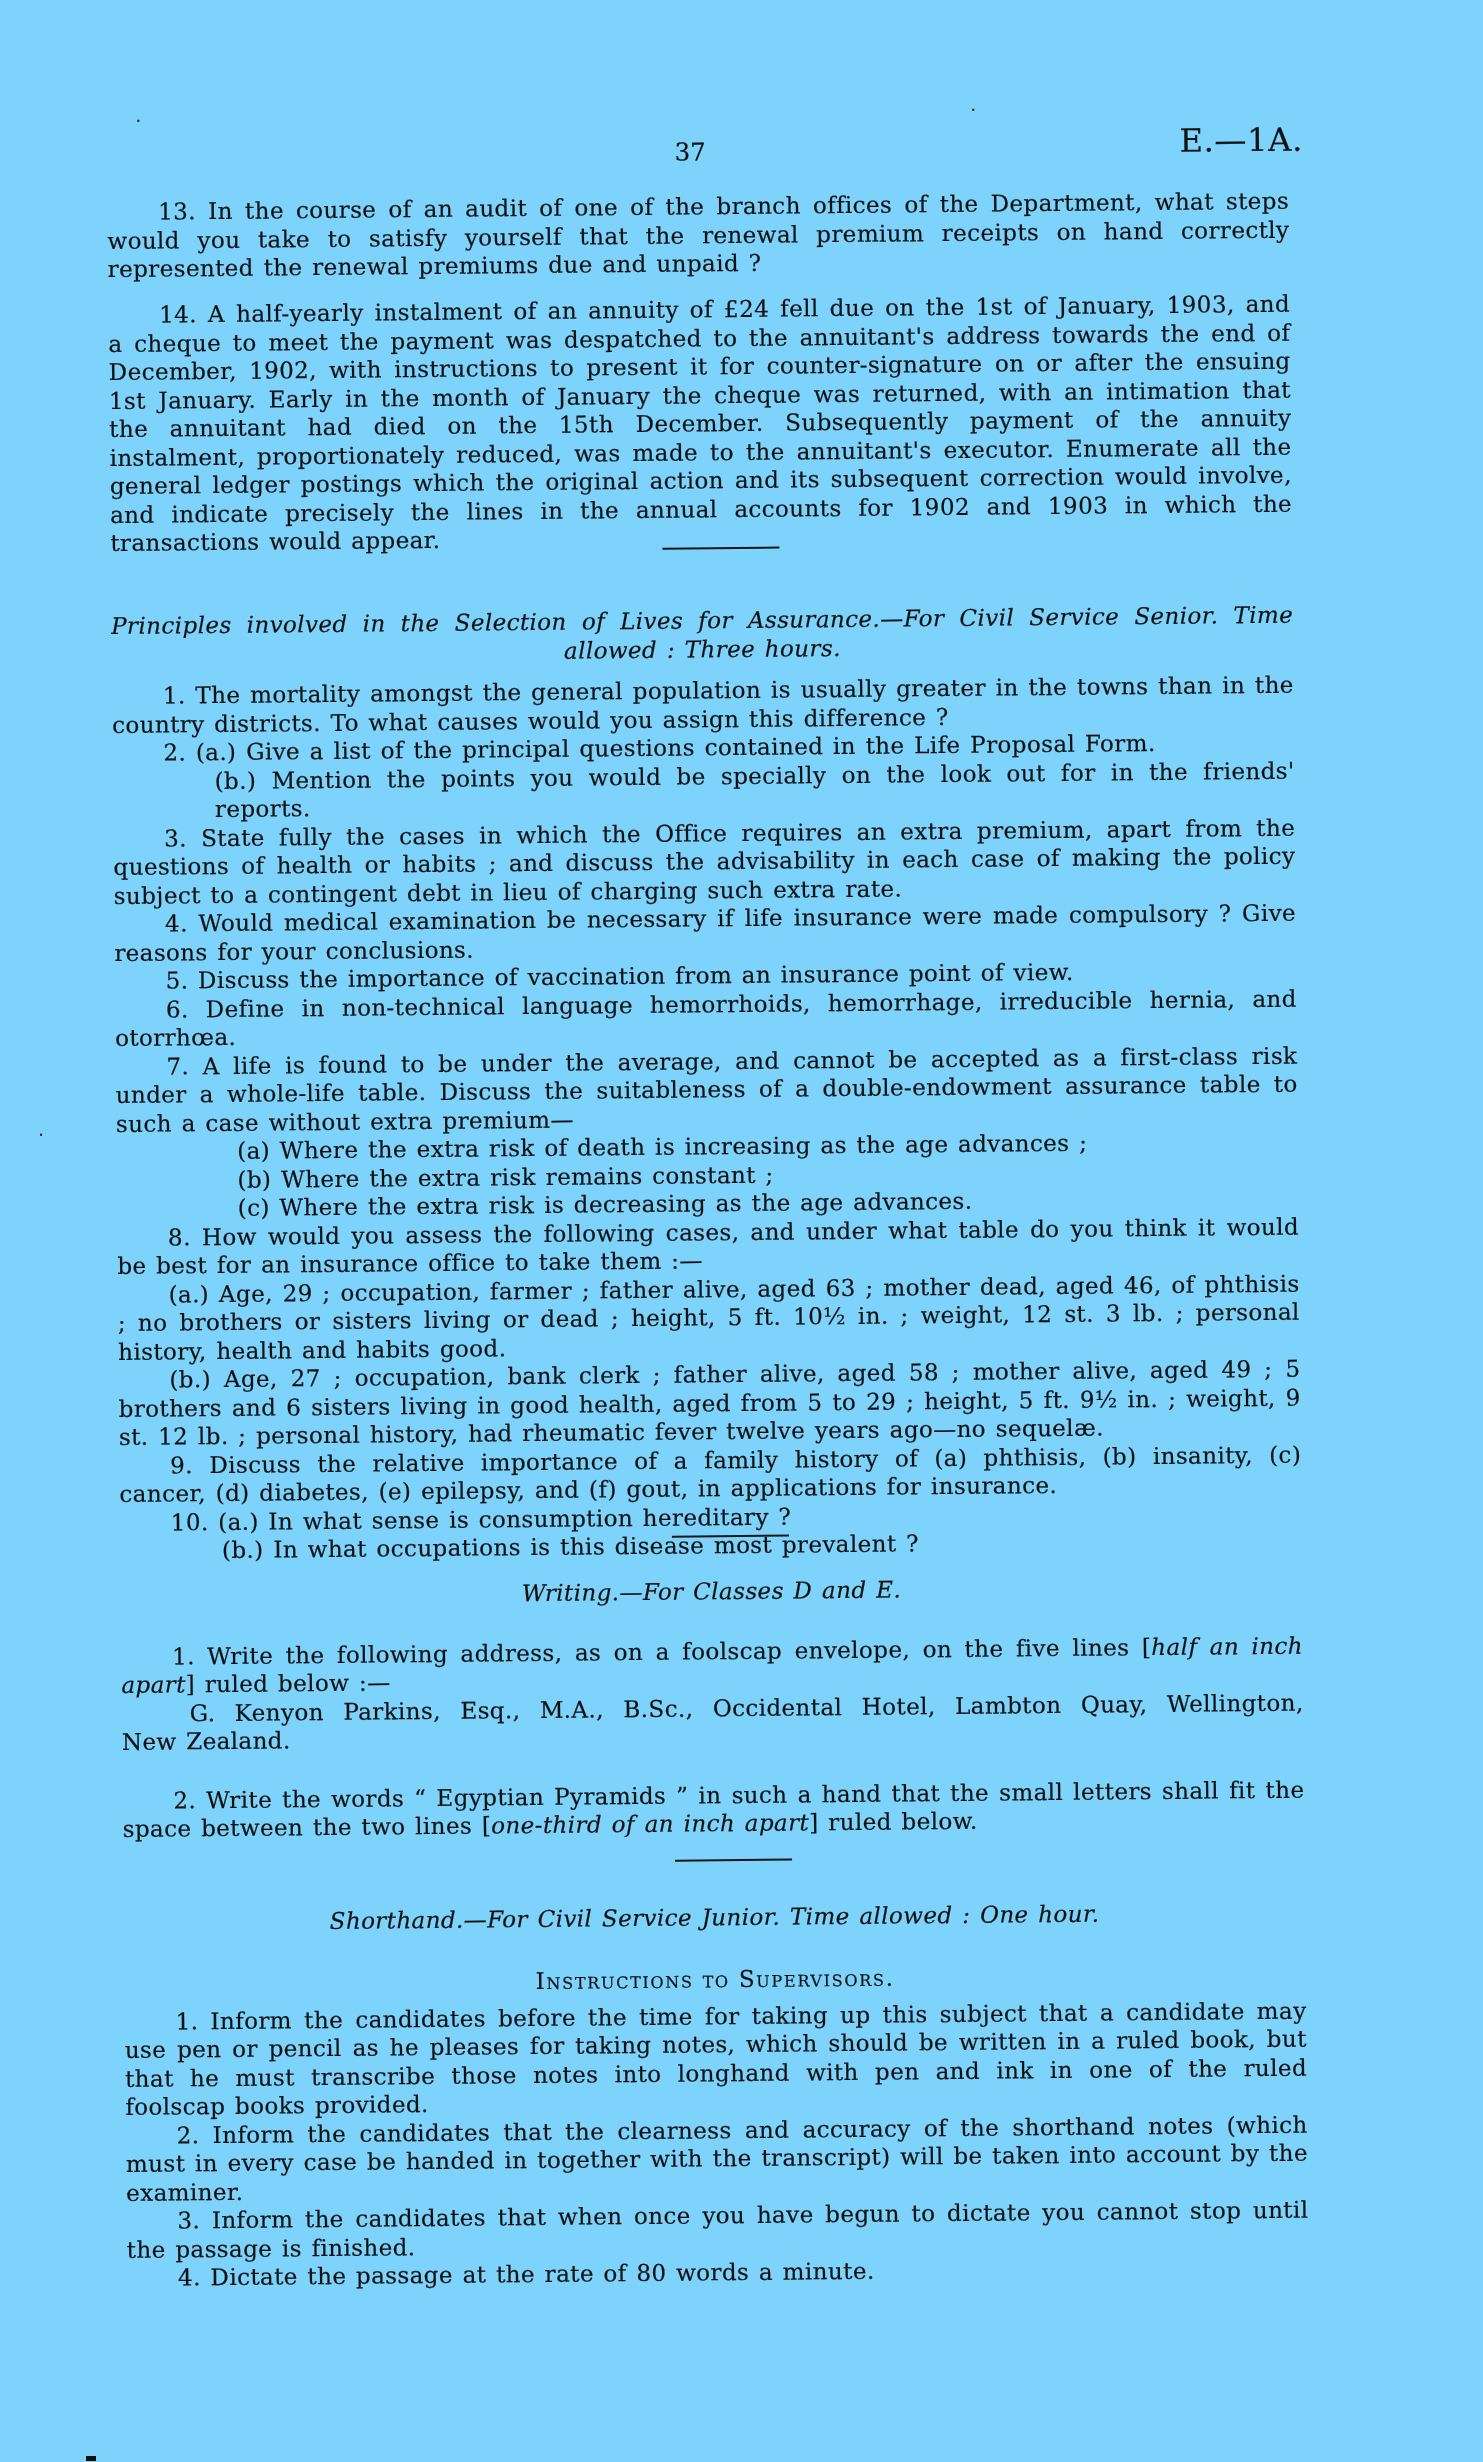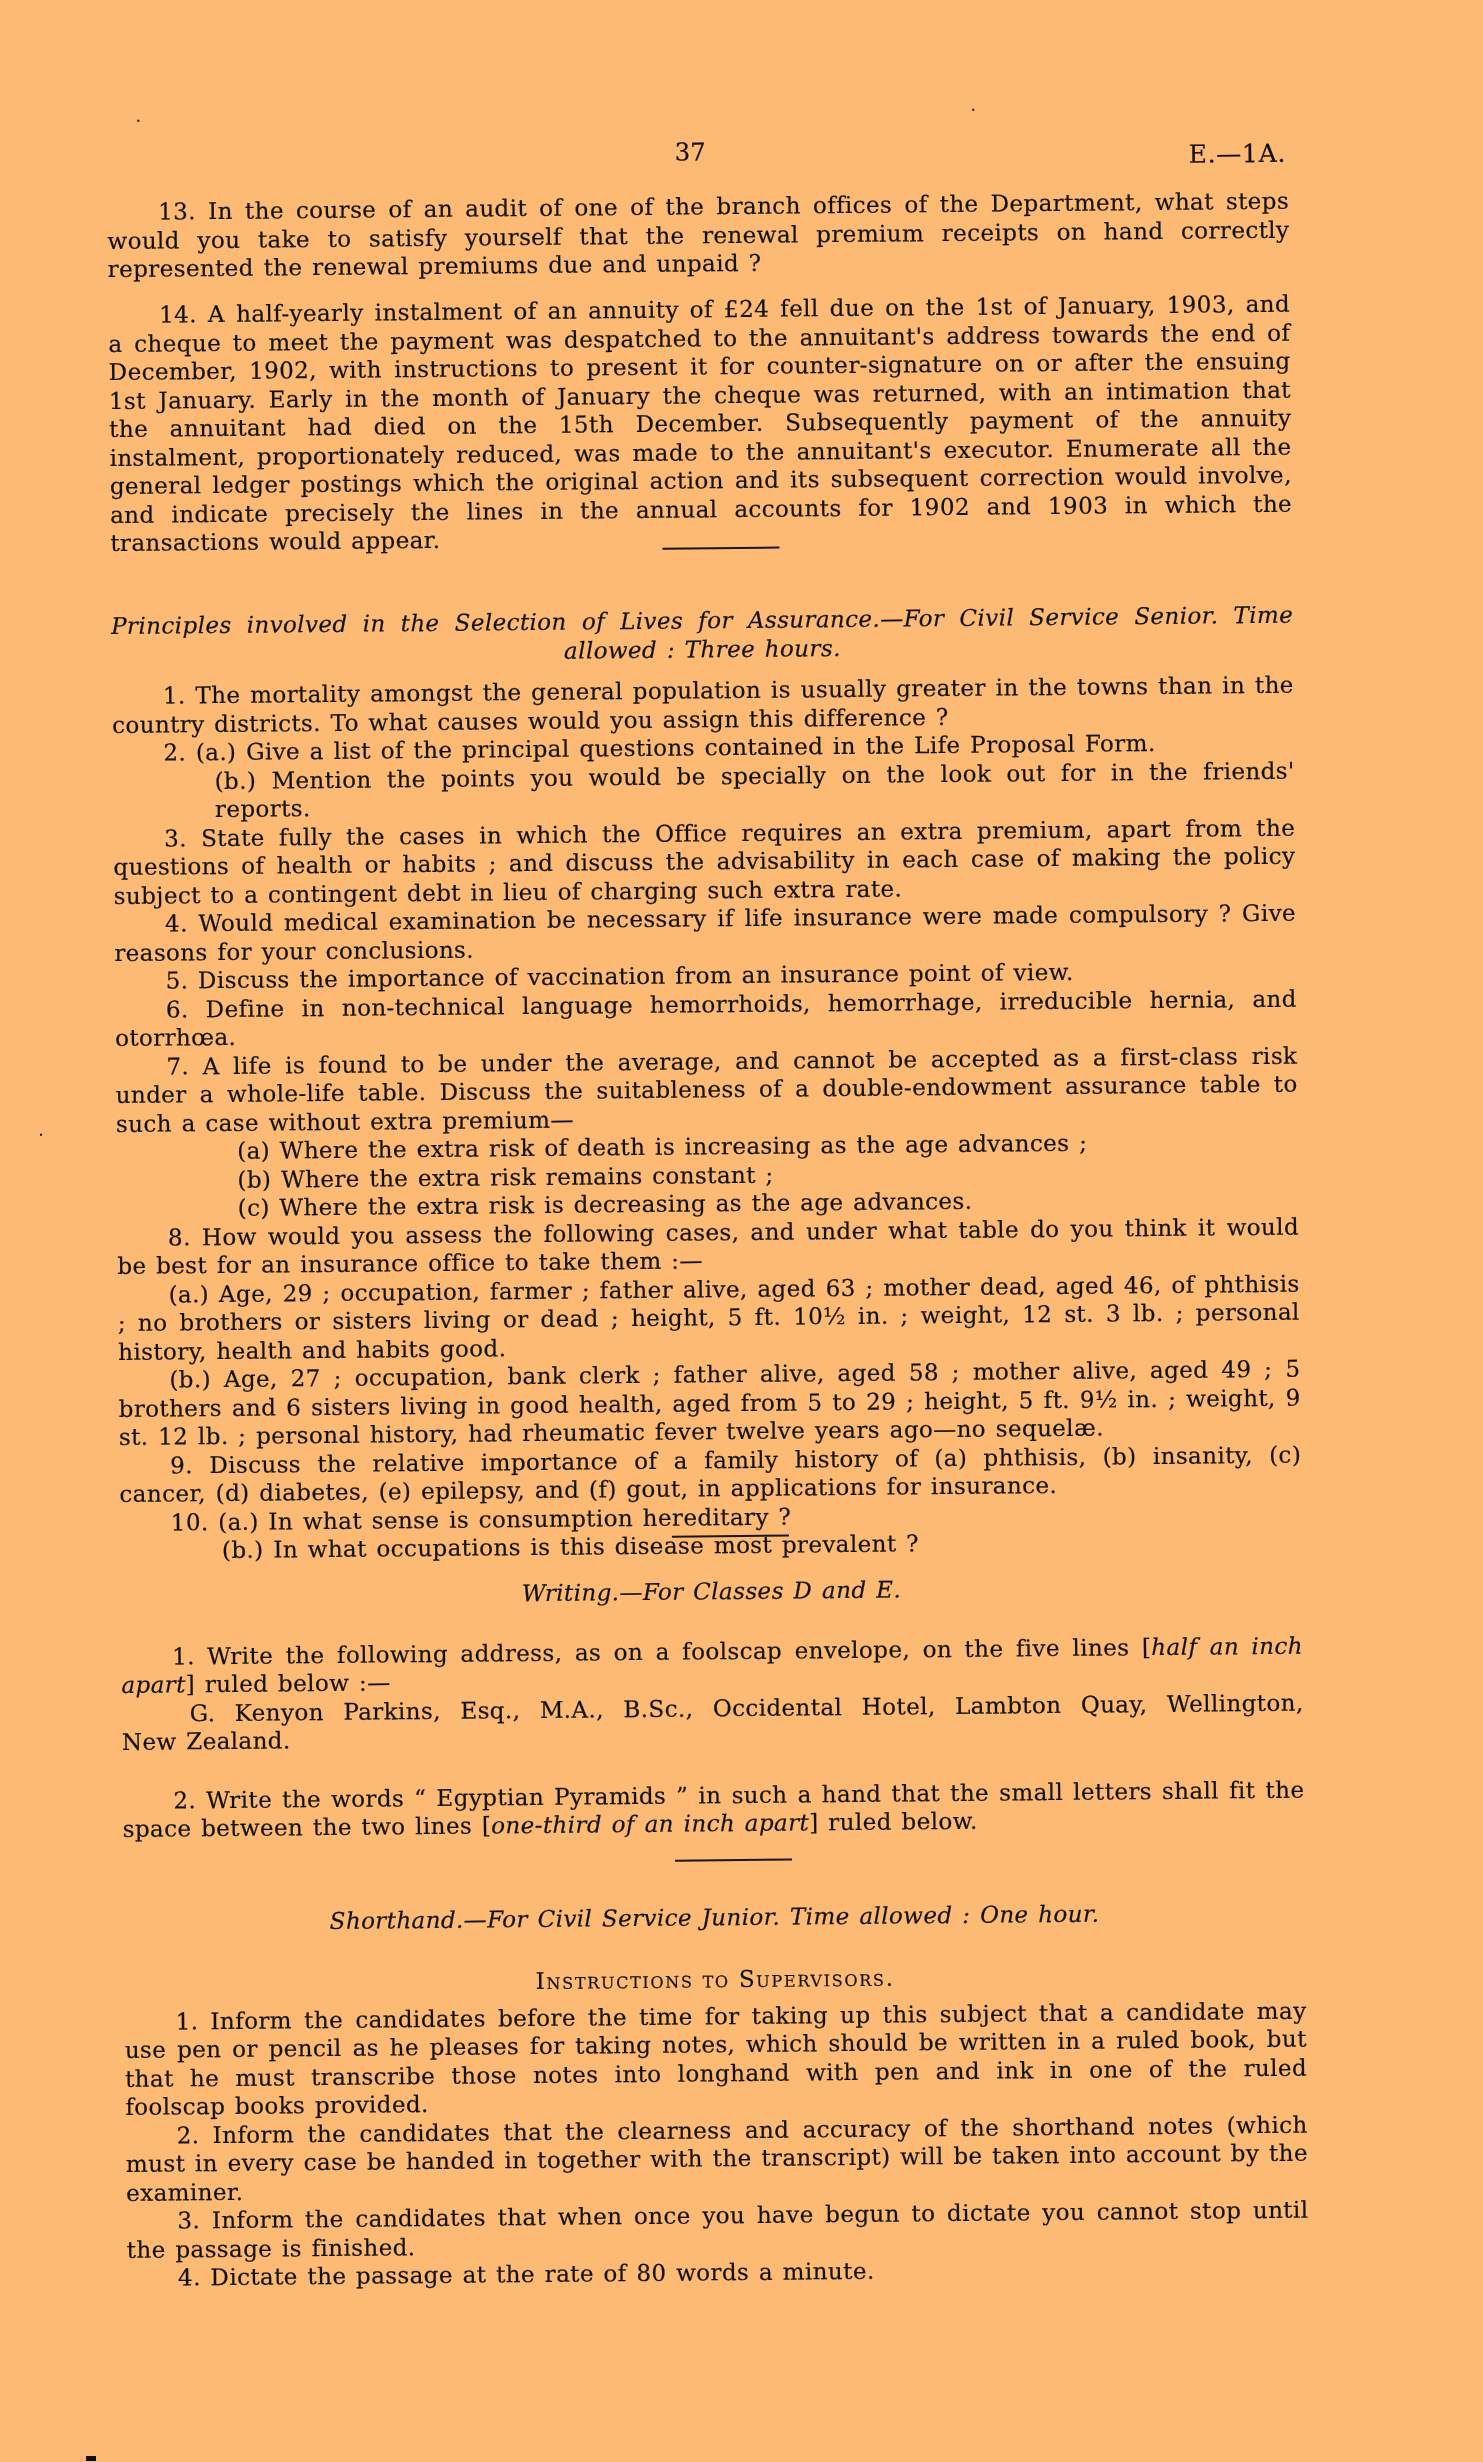--- a/index.html
+++ b/index.html
@@ -1,20 +1,20 @@
 <!DOCTYPE html>
 <html style="font-size:11px"><head>
 <meta charset="utf-8">
 <style>
   html, body { margin: 0; padding: 0; background: #ffffff; }
   .page {
     position: relative;
     width: 1484px;
     height: 2462px;
-    background: #fdba74;
+    background: #7dd3fc;
     overflow: hidden;
     font-family: "DejaVu Serif", "Liberation Serif", serif;
     color: #121212;
     -webkit-text-stroke: 0.2px #121212;
   }
   .skew {
     position: absolute;
     inset: 0;
     transform: rotate(-0.55deg);
     transform-origin: 50% 50%;
@@ -25,21 +25,21 @@
     line-height: 28.5px;
     letter-spacing: 0.4px;
     word-spacing: 2px;
     text-align: justify;
   }
   .indent { text-indent: 51px; }
   .sub-b  { margin-left: 102px; }
   .sub-abc{ margin-left: 121px; }
   .block { position: absolute; left: 117px; width: 1182px; }
   .header-num  { position: absolute; top: 137px; left: 685px; font-size: 24.4px; }
-  .header-code { position: absolute; top: 144px; left: 1190px; font-size: 25px; letter-spacing: 0.7px; margin-left: 9px; }
+  .header-code { position: absolute; top: 126px; left: 1190px; font-size: 32px; letter-spacing: 0.7px; }
   .rule {
     position: absolute; left: 669px; width: 117px; height: 2px;
     background: #161616;
   }
   .sec-heading {
     font-style: italic;
     font-size: 23px;
     line-height: 28.5px;
     letter-spacing: 0.4px;
     word-spacing: 2px;

